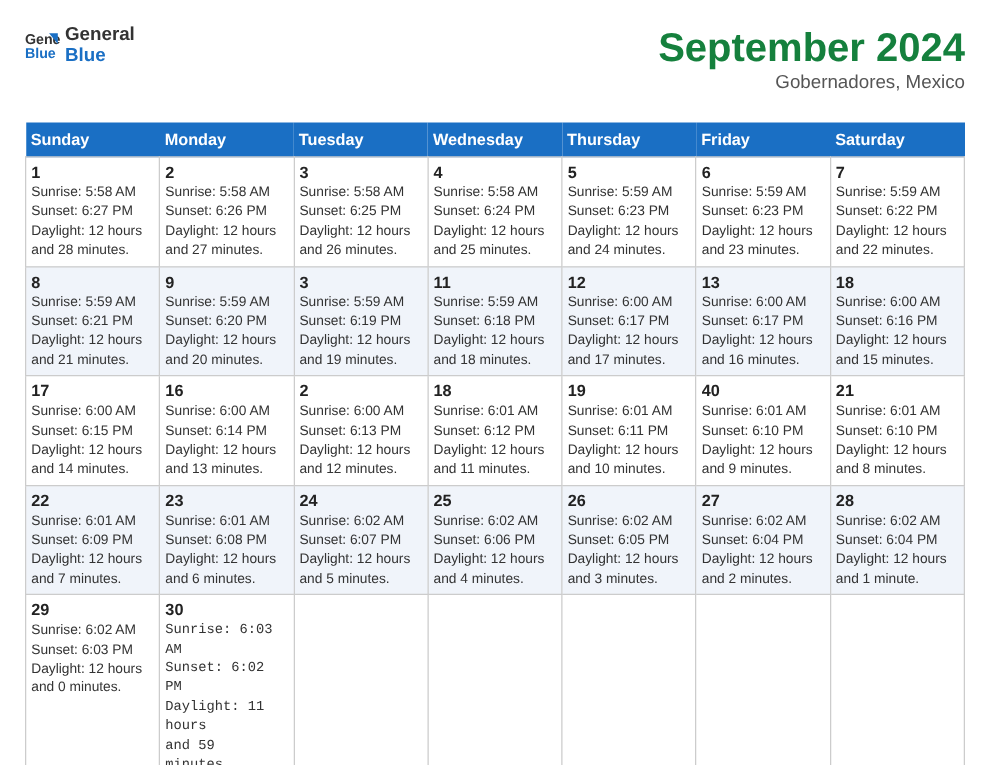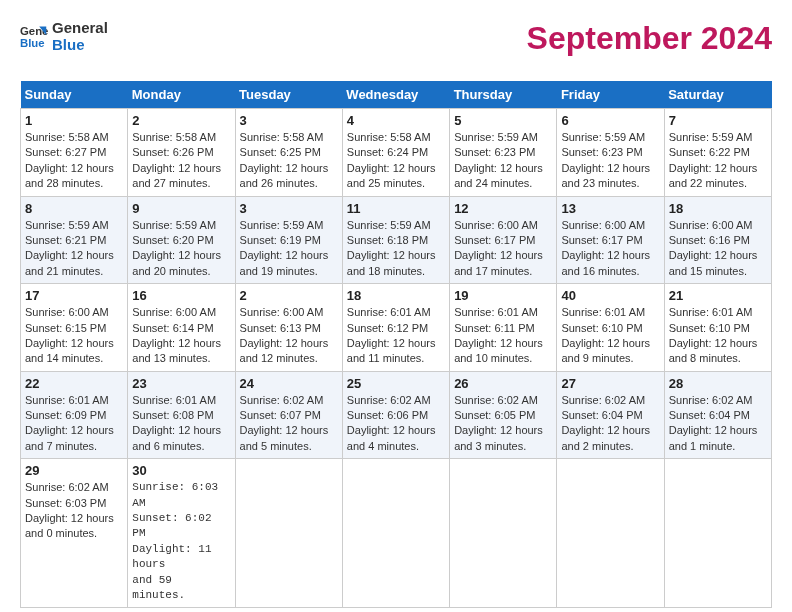--- a/index.html
+++ b/index.html
@@ -24,21 +24,21 @@
     .logo-icon {
       width: 28px;
       height: 28px;
     }
     .title-block {
       text-align: right;
     }
     .month-title {
       font-size: 32px;
       font-weight: bold;
-      color: #be185d;
+      color: #15803d;
     }
     .location {
       font-size: 15px;
       color: #555;
     }
     table {
       width: 100%;
       border-collapse: collapse;
       font-size: 11px;
       margin-top: 24px;
@@ -90,20 +90,21 @@
       <text x="0" y="27" font-size="13" font-weight="bold" fill="#1a6fc4">Blue</text>
       <polygon points="22,4 30,4 30,14" fill="#1a6fc4"></polygon>
     </svg>
     <div>
       <div style="font-size:15px;font-weight:bold;color:#333;line-height:1.1;">General</div>
       <div style="font-size:15px;font-weight:bold;color:#1a6fc4;line-height:1.1;">Blue</div>
     </div>
   </div>
   <div class="title-block">
     <div class="month-title">September 2024</div>
+    <div class="location">Gobernadores, Mexico</div>
   </div>
 </div>
 
 <table>
   <thead>
     <tr id="header-row">
         <th>Sunday</th>
         <th>Monday</th>
         <th>Tuesday</th>
         <th>Wednesday</th>

